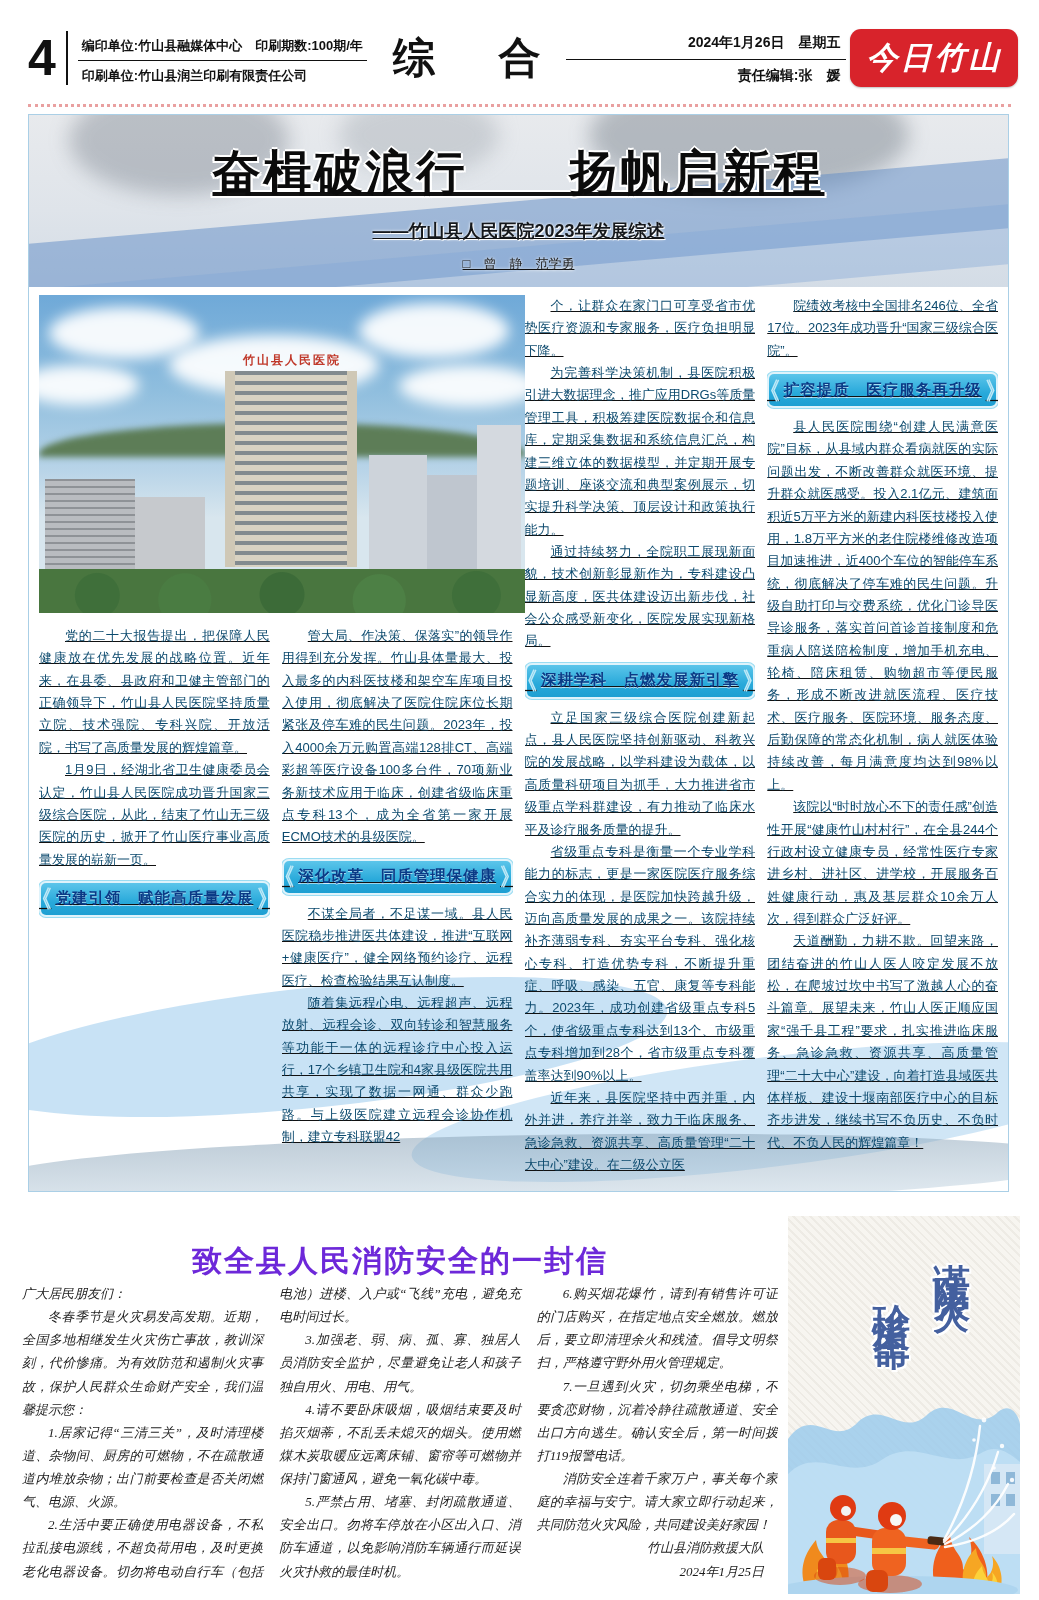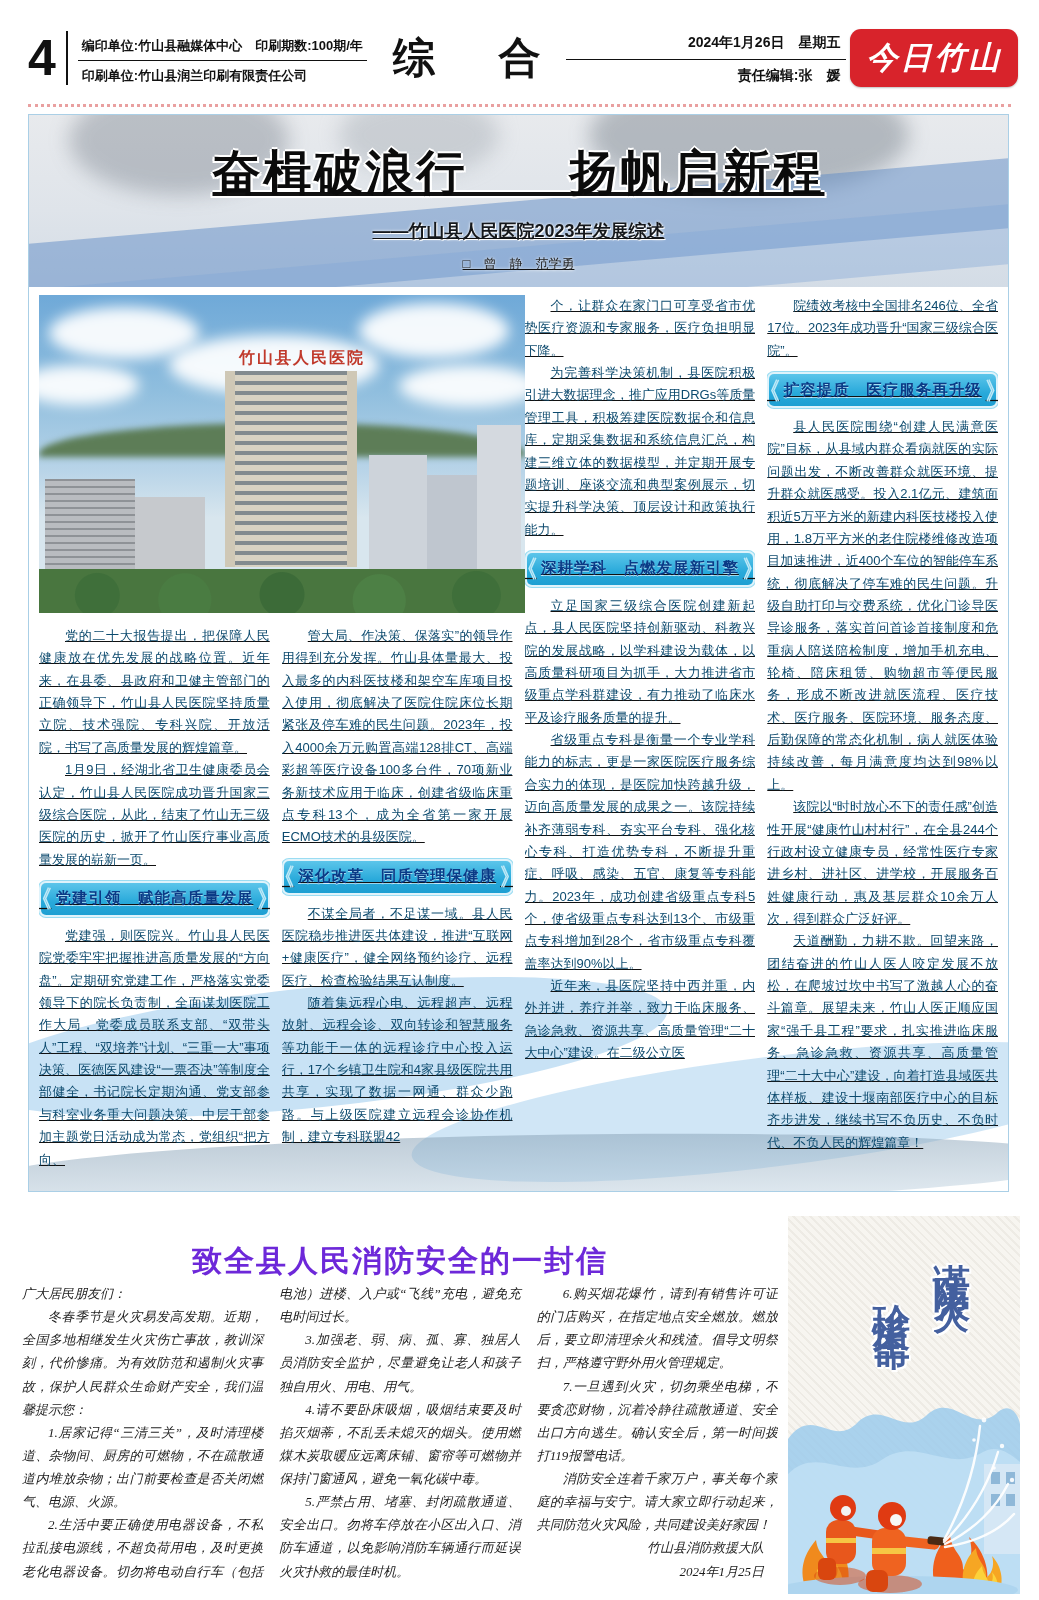--- a/index.html
+++ b/index.html
@@ -87,22 +87,22 @@
   .hills{position:absolute;left:0;top:128px;width:100%;height:34px;background:#5d7d57;border-radius:50% 50% 0 0/90% 90% 0 0;filter:blur(3px);}
   .city{position:absolute;bottom:38px;background:#b9bcc0;background-image:repeating-linear-gradient(180deg,rgba(90,95,100,.45) 0 2px,transparent 2px 7px);}
   .ct1{left:6px;width:90px;height:96px;}
   .ct2{left:96px;width:70px;height:78px;background:#c6c9cd;}
   .ct3{left:330px;width:58px;height:120px;background:#cdd3da;}
   .ct4{left:388px;width:52px;height:100px;background:#bfc6cf;}
   .ct5{left:438px;width:44px;height:150px;background:#d4d9df;}
   .tower{position:absolute;left:186px;bottom:46px;width:132px;height:196px;background:#d9d3c3;
     background-image:repeating-linear-gradient(180deg,rgba(60,80,100,.55) 0 4px,transparent 4px 10px);
     border-left:10px solid #cfc8b6;border-right:10px solid #cfc8b6;box-sizing:border-box;}
-  .tower-sign{position:absolute;left:178px;bottom:244px;width:170px;text-align:center;
-    color:#c0392b;font-size:16px;font-weight:900;letter-spacing:2px;white-space:nowrap;}
+  .tower-sign{position:absolute;left:168px;bottom:244px;width:170px;text-align:center;
+    color:#c0392b;font-size:12px;font-weight:900;letter-spacing:2px;white-space:nowrap;}
   .trees{position:absolute;left:0;bottom:0;width:100%;height:44px;
     background:radial-gradient(circle at 12% 60%, #3f6f3a 0 22px, transparent 23px),
                radial-gradient(circle at 30% 70%, #4a7c42 0 26px, transparent 27px),
                radial-gradient(circle at 50% 58%, #3c6b38 0 22px, transparent 23px),
                radial-gradient(circle at 70% 72%, #4d8045 0 26px, transparent 27px),
                radial-gradient(circle at 90% 60%, #3f6f3a 0 24px, transparent 25px),#49763f;}
 
   
   .wave{position:absolute;z-index:1;border-radius:50%;}
   .w1{left:-60px;top:700px;width:700px;height:120px;background:rgba(110,178,228,.38);transform:rotate(-6deg);}
@@ -198,38 +198,38 @@
 
         <div class="col">
           <div class="offset"></div>
           <p>党的二十大报告提出，把保障人民健康放在优先发展的战略位置。近年来，在县委、县政府和卫健主管部门的正确领导下，竹山县人民医院坚持质量立院、技术强院、专科兴院、开放活院，书写了高质量发展的辉煌篇章。</p>
           <p>1月9日，经湖北省卫生健康委员会认定，竹山县人民医院成功晋升国家三级综合医院，从此，结束了竹山无三级医院的历史，掀开了竹山医疗事业高质量发展的崭新一页。</p>
           <div class="banner">
             <span class="chev">《</span>
             <span class="txt">党建引领　赋能高质量发展</span>
             <span class="chev">》</span>
           </div>
-          <p>党建强，则医院兴。竹山县人民医院党委牢牢把握推进高质量发展的“方向盘”。定期研究党建工作，严格落实党委领导下的院长负责制，全面谋划医院工作大局，党委成员联系支部、“双带头人”工程、“双培养”计划、“三重一大”事项决策、医德医风建设“一票否决”等制度全部健全，书记院长定期沟通、党支部参与科室业务重大问题决策、中层干部参加主题党日活动成为常态，党组织“把方向、</p>
         </div>
 
         <div class="col">
           <div class="offset"></div>
           <p>管大局、作决策、保落实”的领导作用得到充分发挥。竹山县体量最大、投入最多的内科医技楼和架空车库项目投入使用，彻底解决了医院住院床位长期紧张及停车难的民生问题。2023年，投入4000余万元购置高端128排CT、高端彩超等医疗设备100多台件，70项新业务新技术应用于临床，创建省级临床重点专科13个，成为全省第一家开展ECMO技术的县级医院。</p>
           <div class="banner">
             <span class="chev">《</span>
             <span class="txt">深化改革　同质管理保健康</span>
             <span class="chev">》</span>
           </div>
           <p>不谋全局者，不足谋一域。县人民医院稳步推进医共体建设，推进“互联网+健康医疗”，健全网络预约诊疗、远程医疗、检查检验结果互认制度。</p>
           <p>随着集远程心电、远程超声、远程放射、远程会诊、双向转诊和智慧服务等功能于一体的远程诊疗中心投入运行，17个乡镇卫生院和4家县级医院共用共享，实现了数据一网通、群众少跑路。与上级医院建立远程会诊协作机制，建立专科联盟42</p>
         </div>
 
         <div class="col">
           <p>个，让群众在家门口可享受省市优势医疗资源和专家服务，医疗负担明显下降。</p>
           <p>为完善科学决策机制，县医院积极引进大数据理念，推广应用DRGs等质量管理工具，积极筹建医院数据仓和信息库，定期采集数据和系统信息汇总，构建三维立体的数据模型，并定期开展专题培训、座谈交流和典型案例展示，切实提升科学决策、顶层设计和政策执行能力。</p>
+          <p>通过持续努力，全院职工展现新面貌，技术创新彰显新作为，专科建设凸显新高度，医共体建设迈出新步伐，社会公众感受新变化，医院发展实现新格局。</p>
           <div class="banner">
             <span class="chev">《</span>
             <span class="txt">深耕学科　点燃发展新引擎</span>
             <span class="chev">》</span>
           </div>
           <p>立足国家三级综合医院创建新起点，县人民医院坚持创新驱动、科教兴院的发展战略，以学科建设为载体，以高质量科研项目为抓手，大力推进省市级重点学科群建设，有力推动了临床水平及诊疗服务质量的提升。</p>
           <p>省级重点专科是衡量一个专业学科能力的标志，更是一家医院医疗服务综合实力的体现，是医院加快跨越升级，迈向高质量发展的成果之一。该院持续补齐薄弱专科、夯实平台专科、强化核心专科、打造优势专科，不断提升重症、呼吸、感染、五官、康复等专科能力。2023年，成功创建省级重点专科5个，使省级重点专科达到13个、市级重点专科增加到28个，省市级重点专科覆盖率达到90%以上。</p>
           <p>近年来，县医院坚持中西并重，内外并进，养疗并举，致力于临床服务、急诊急救、资源共享、高质量管理“二十大中心”建设。在二级公立医</p>
         </div>
 

